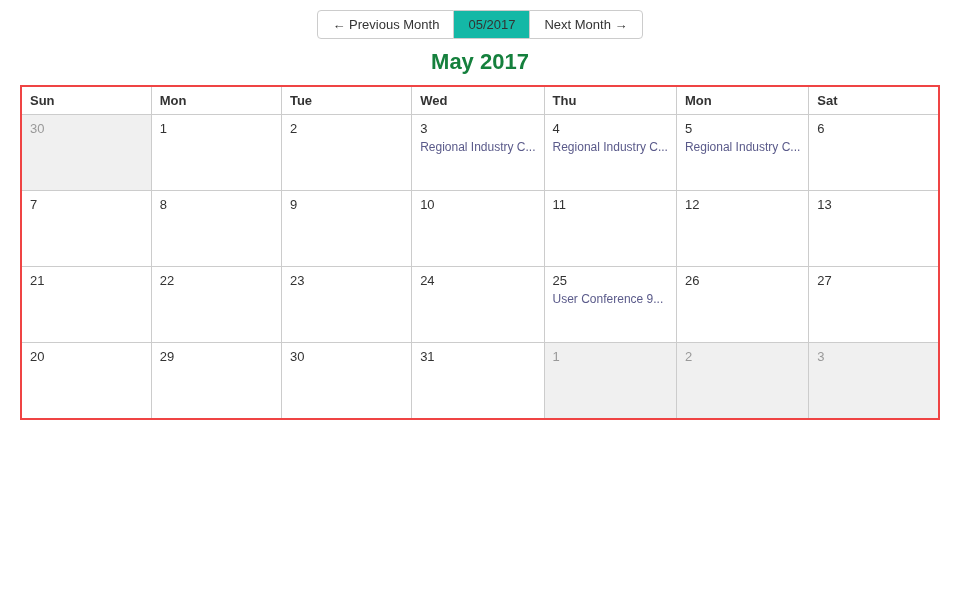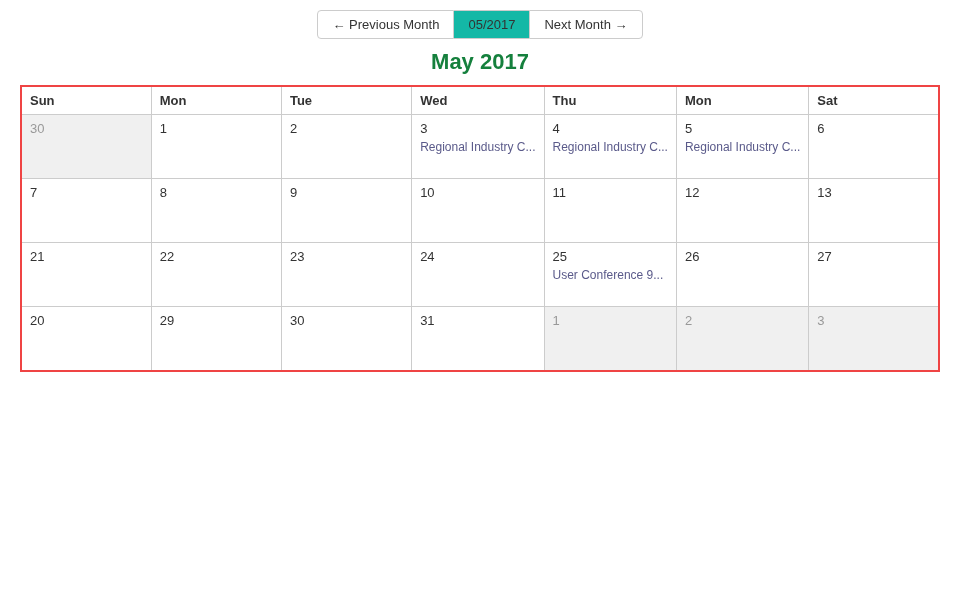--- a/index.html
+++ b/index.html
@@ -61,21 +61,21 @@
       padding: 6px 8px;
       text-align: left;
       font-weight: bold;
       font-size: 13px;
       background: #fff;
     }
     .calendar-table td {
       border: 1px solid #ccc;
       padding: 6px 8px;
       vertical-align: top;
-      height: 64px;
+      height: 76px;
       width: calc(100% / 7);
     }
     .day-number {
       font-size: 13px;
       color: #333;
       display: block;
       margin-bottom: 4px;
     }
     .out-of-month {
       background-color: #f0f0f0;

